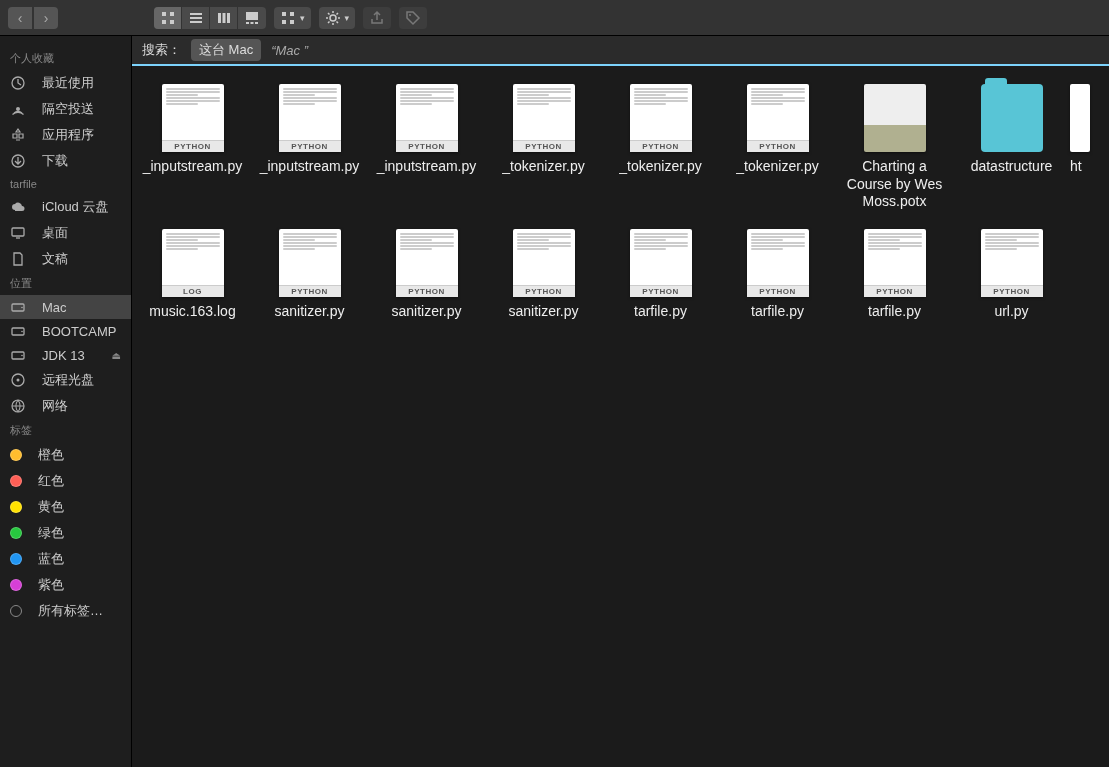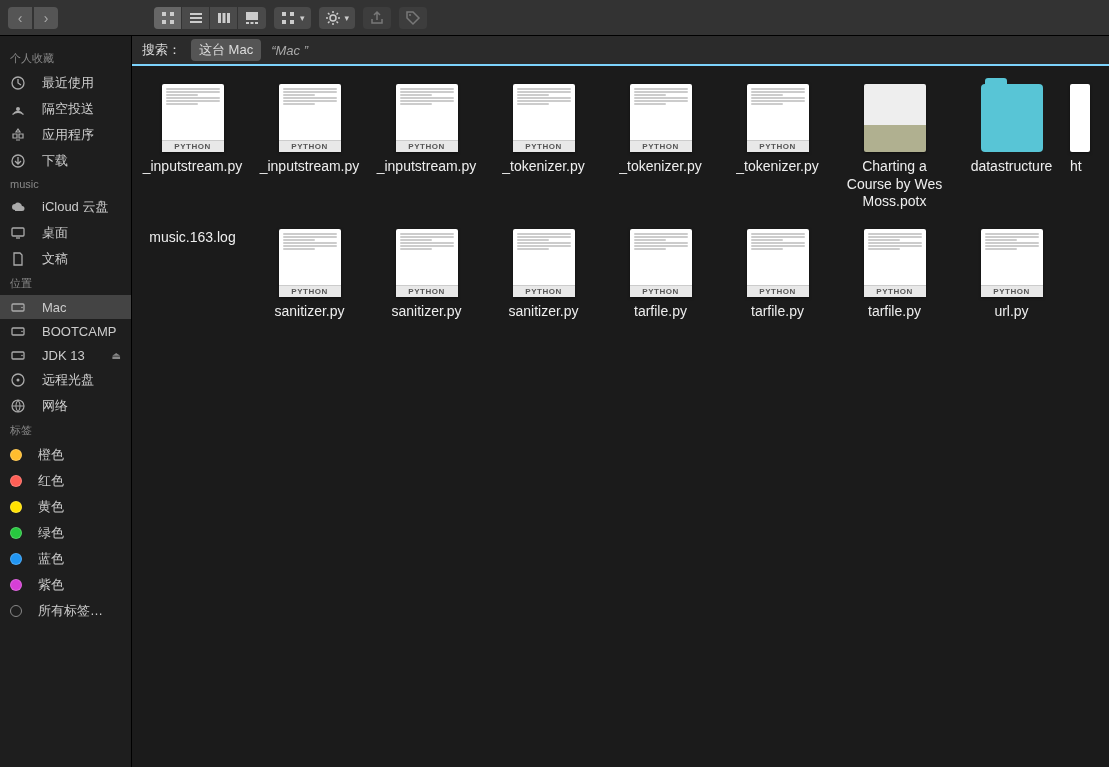--- a/index.html
+++ b/index.html
@@ -160,21 +160,21 @@
         </div>
         <div class="side-item">
           <span class="side-icon">
             <svg class="i" viewBox="0 0 16 16">
               <circle cx="8" cy="8" r="6" fill="none" stroke="currentColor" stroke-width="1.3"></circle>
               <path d="M8 4v6M5 8l3 3 3-3" stroke="currentColor" stroke-width="1.3" fill="none"></path>
             </svg>
           </span>
           <span>下载</span>
         </div>
-        <div class="side-section-title">music</div>
+        <div class="side-section-title">tarfile</div>
         <div class="side-item">
           <span class="side-icon">
             <svg class="i" viewBox="0 0 16 16">
               <path d="M5 11a3 3 0 010-6 4 4 0 017 2 2.5 2.5 0 010 5H5z" fill="currentColor"></path>
             </svg>
           </span>
           <span>iCloud 云盘</span>
         </div>
         <div class="side-item">
           <span class="side-icon">
@@ -369,20 +369,31 @@
             </div>
             <div class="file-item">
               <div class="file-icon folder"></div>
               <div class="file-label">datastructure</div>
             </div>
             <div class="file-item" style="align-items: flex-start; padding-left: 0px;">
               <div class="file-icon" style="visibility: visible; width: 20px; background: rgb(255, 255, 255);"></div>
               <div class="file-label">ht</div>
             </div>
             <div class="file-item">
+              <div class="file-icon">
+                <div class="file-body">
+                  <div class="file-line"></div>
+                  <div class="file-line"></div>
+                  <div class="file-line short"></div>
+                  <div class="file-line"></div>
+                  <div class="file-line"></div>
+                  <div class="file-line short"></div>
+                </div>
+                <div class="file-tag">LOG</div>
+              </div>
               <div class="file-label">music.163.log</div>
             </div>
             <div class="file-item">
               <div class="file-icon">
                 <div class="file-body">
                   <div class="file-line"></div>
                   <div class="file-line"></div>
                   <div class="file-line short"></div>
                   <div class="file-line"></div>
                   <div class="file-line"></div>

